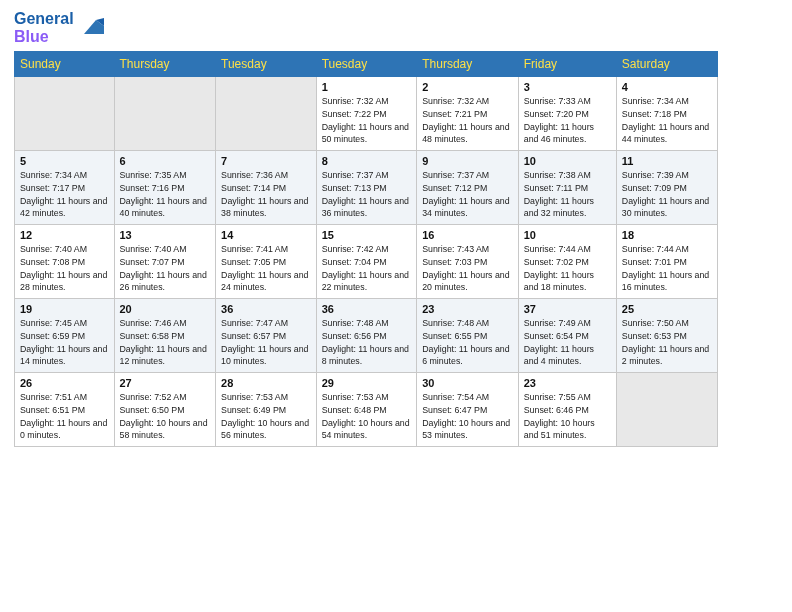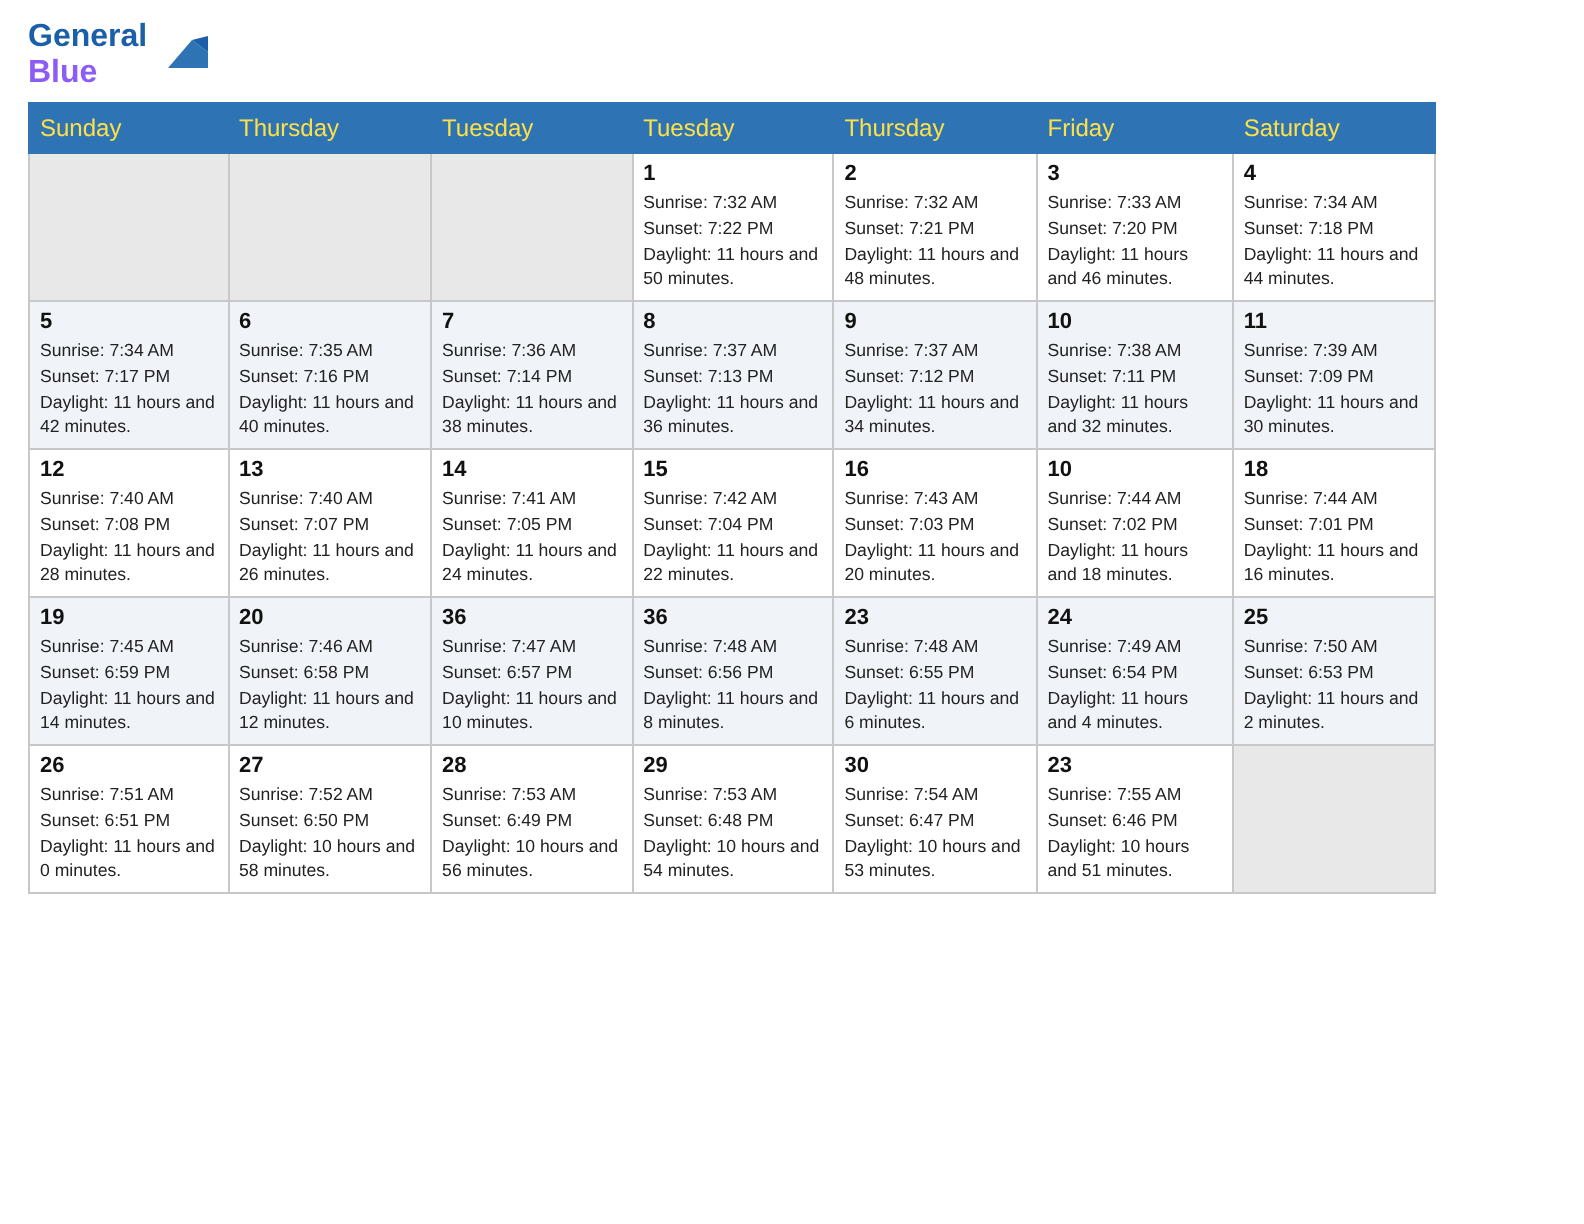--- a/index.html
+++ b/index.html
@@ -321,21 +321,21 @@
       </td>
           <td>
         <div class="day-num">23</div>
         <div class="day-info">
           Sunrise: 7:48 AM<br>
           Sunset: 6:55 PM<br>
           Daylight: 11 hours and 6 minutes.
         </div>
       </td>
           <td>
-        <div class="day-num">24</div>
+        <div class="day-num">37</div>
         <div class="day-info">
           Sunrise: 7:49 AM<br>
           Sunset: 6:54 PM<br>
           Daylight: 11 hours and 4 minutes.
         </div>
       </td>
           <td>
         <div class="day-num">25</div>
         <div class="day-info">
           Sunrise: 7:50 AM<br>

